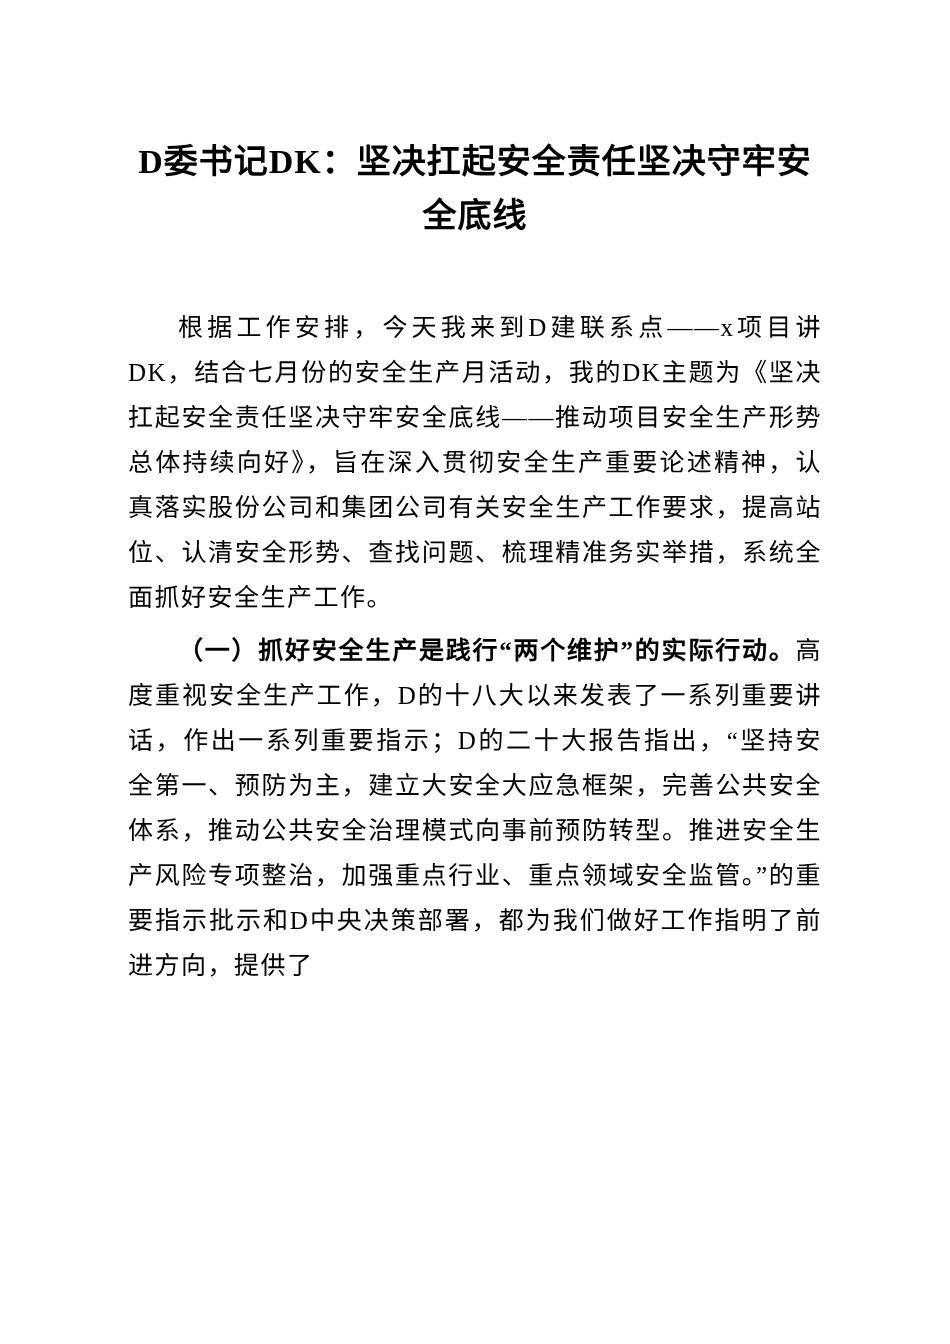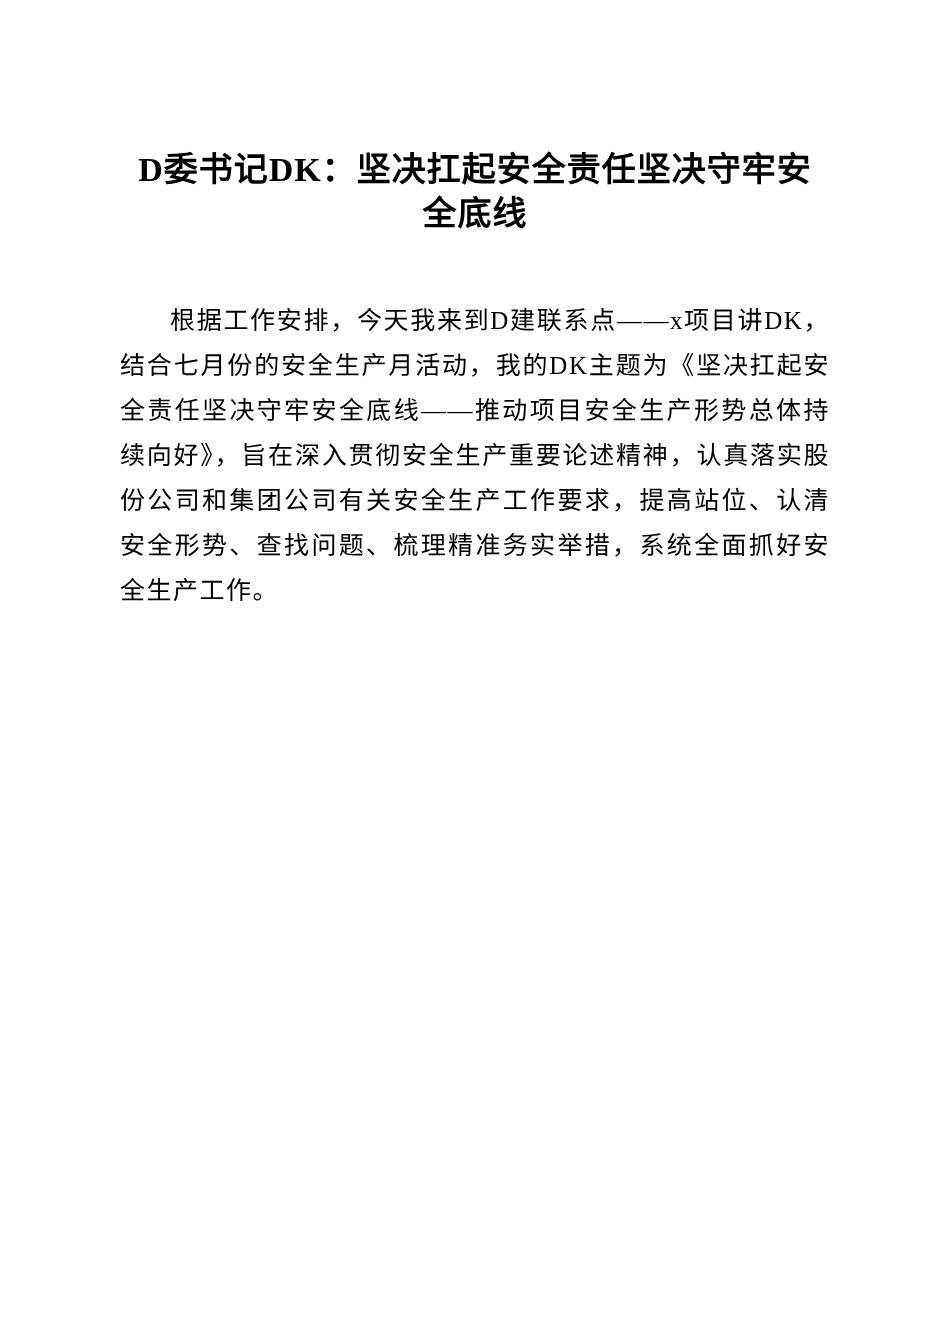--- a/index.html
+++ b/index.html
@@ -13,38 +13,38 @@
     height: 1344px;
     margin: 0 auto;
     background: #ffffff;
     overflow: hidden;
     box-sizing: border-box;
     padding: 135px 120px 40px 120px;
     font-family: "Liberation Serif", "DejaVu Serif", serif;
     color: #000000;
   }
   .title {
-    margin: 13px 0 62px 0;
+    margin: 0 0 62px 0;
     padding: 0 4px;
     font-size: 34px;
     font-weight: bold;
-    line-height: 44px;
+    line-height: 54px;
     text-align: center;
     letter-spacing: 1px;
     color: #000000;
   }
   .body-text {
     font-size: 25px;
     line-height: 45px;
     letter-spacing: 1.5px;
     text-align: justify;
     text-justify: inter-character;
   }
   .para {
-    margin: 0;
+    margin: 8px;
     text-indent: 2em;
   }
   .salutation {
     margin: 0;
     text-indent: 0;
   }
   .section-heading {
     font-weight: bold;
   }
   .bold-lead {
@@ -58,16 +58,17 @@
 
   <h1 class="title">D委书记DK：坚决扛起安全责任坚决守牢安全底线</h1>
 
   <div class="body-text">
 
 
     <p class="para">根据工作安排，今天我来到D建联系点——x项目讲DK，结合七月份的安全生产月活动，我的DK主题为《坚决扛起安全责任坚决守牢安全底线——推动项目安全生产形势总体持续向好》，旨在深入贯彻安全生产重要论述精神，认真落实股份公司和集团公司有关安全生产工作要求，提高站位、认清安全形势、查找问题、梳理精准务实举措，系统全面抓好安全生产工作。</p>
 
 
 
+    <p class="para"><span class="bold-lead">（一）抓好安全生产是践行“两个维护”的实际行动。</span><span>高度重视安全生产工作，D的十八大以来发表了一系列重要讲话，作出一系列重要指示；D的二十大报告指出，“坚持安全第一、预防为主，建立大安全大应急框架，完善公共安全体系，推动公共安全治理模式向事前预防转型。推进安全生产风险专项整治，加强重点行业、重点领域安全监管。”的重要指示批示和D中央决策部署，都为我们做好工作指明了前进方向，提供了</span></p>
 
   </div>
 
 </div>
 
 </body></html>

